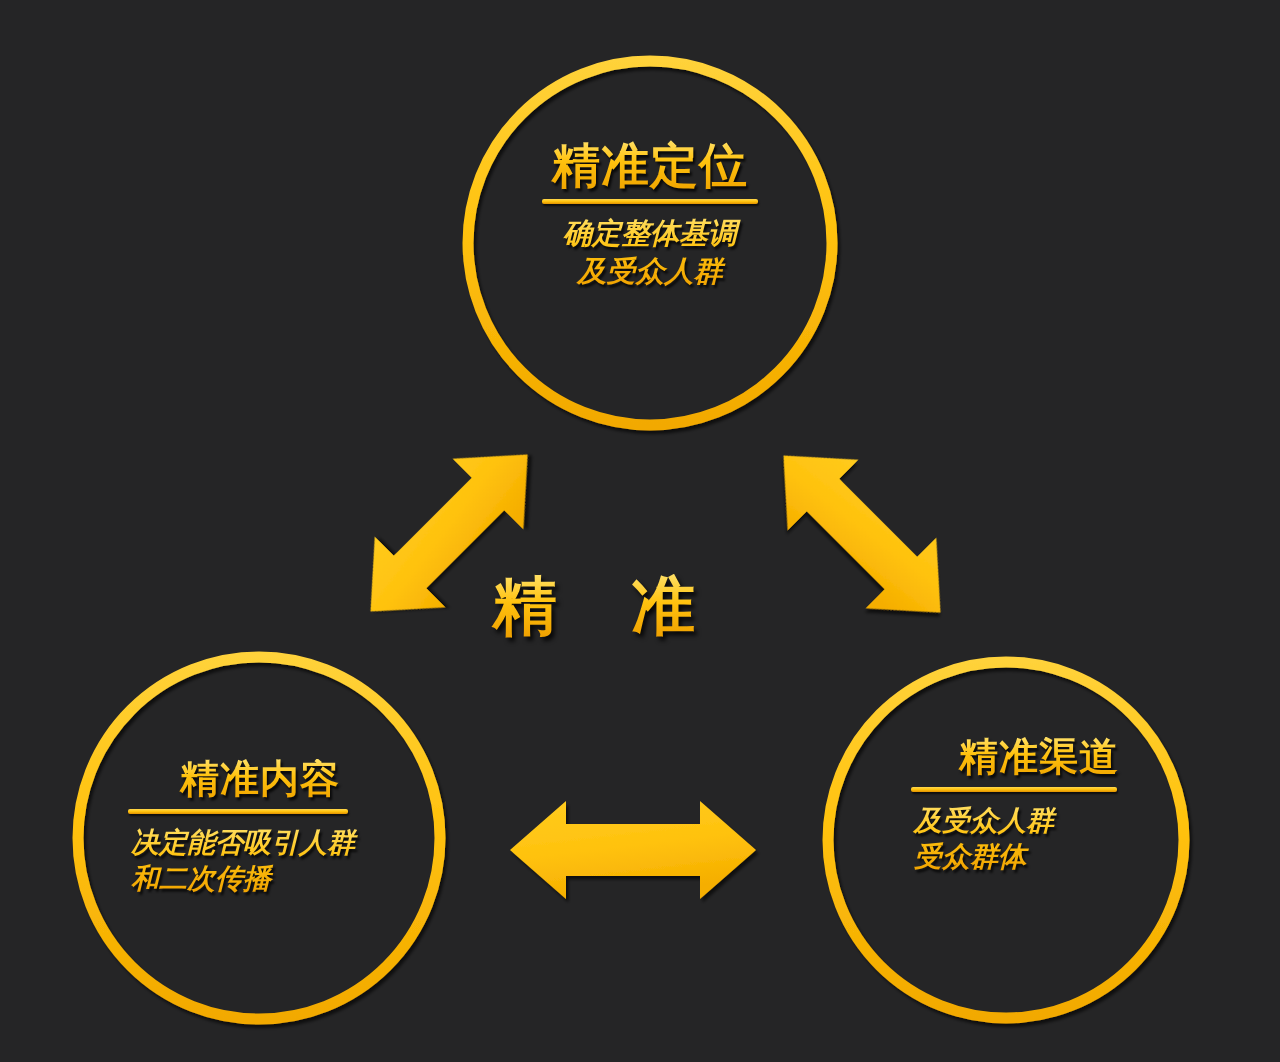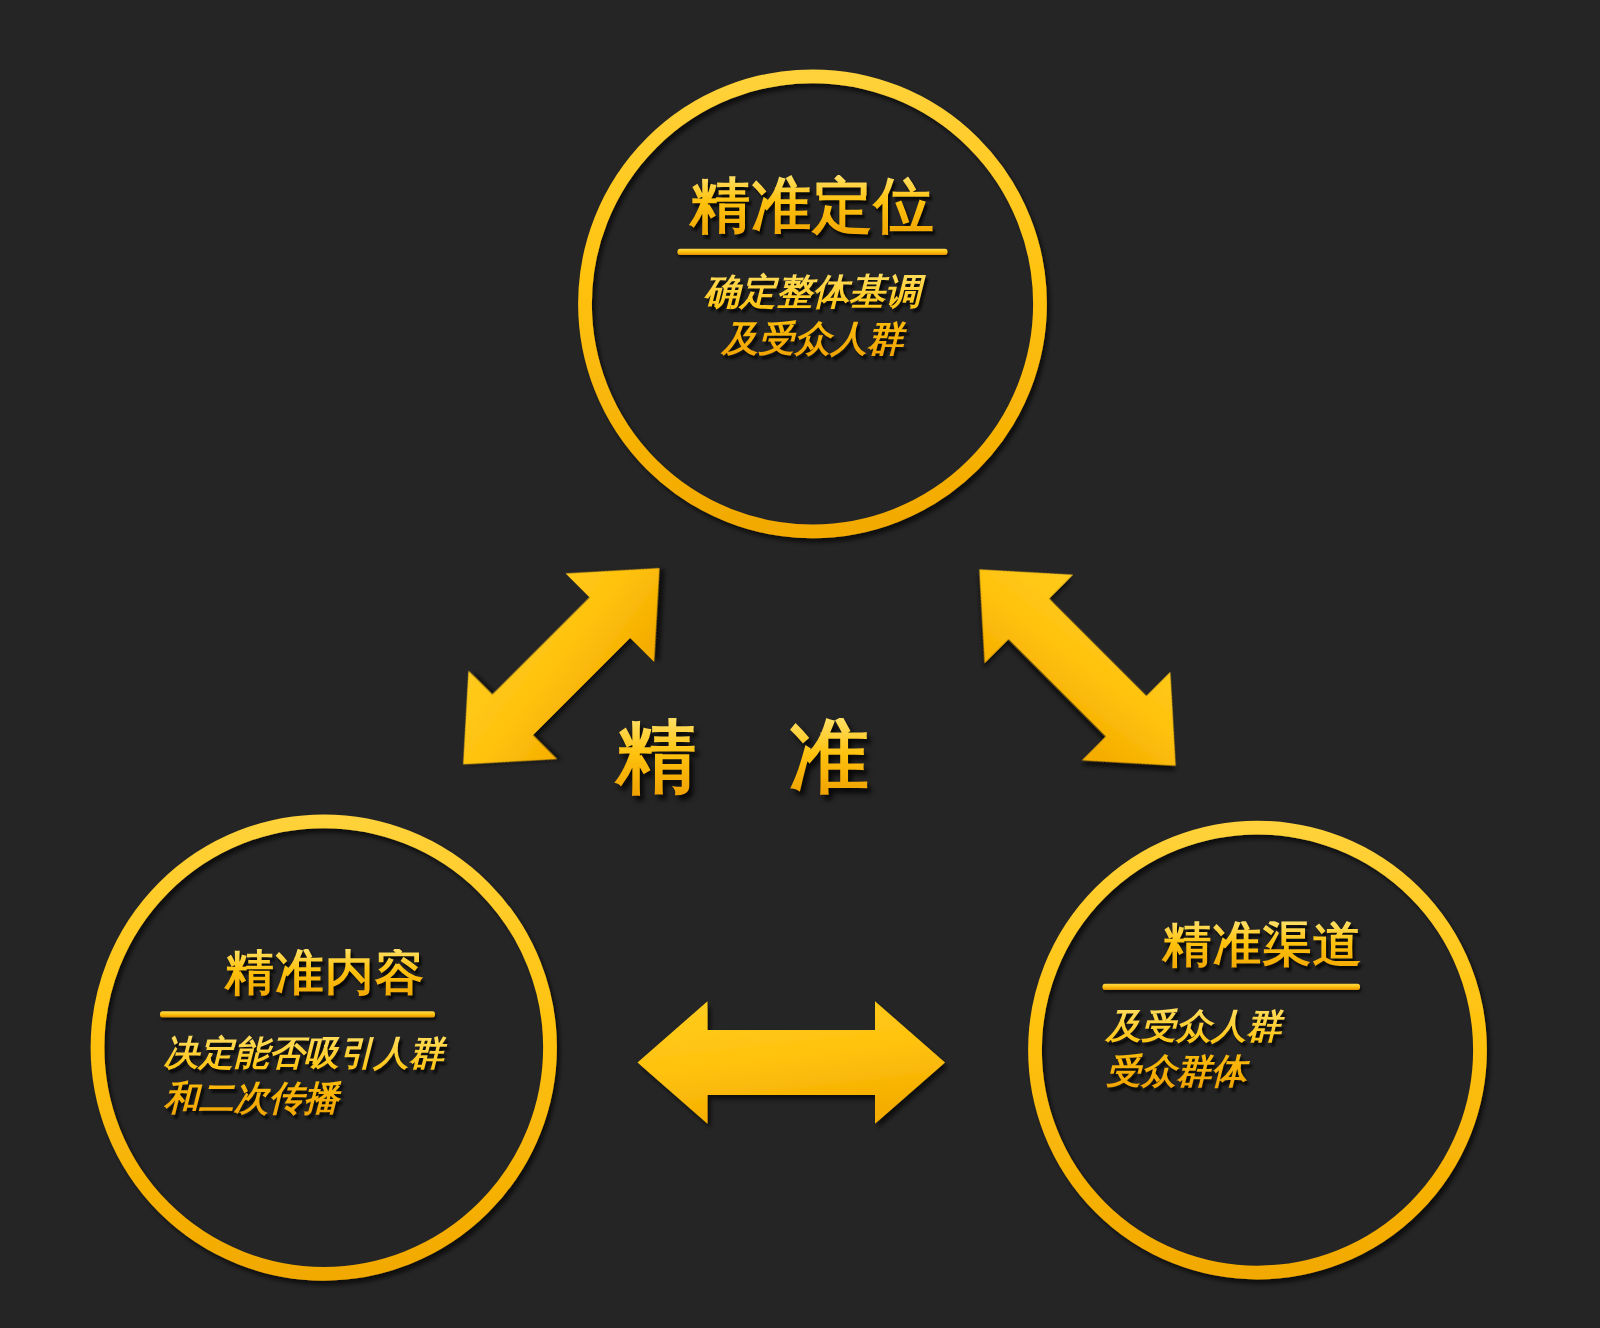--- a/index.html
+++ b/index.html
@@ -62,21 +62,21 @@
     -webkit-background-clip: text;
     background-clip: text;
     -webkit-text-fill-color: transparent;
     filter: drop-shadow(2px 3px 1px rgba(0,0,0,0.75));
     font-style: italic;
   }
 
   
   #node-top    { left: 455px; top: 140px;  width: 390px; }
   #node-left   { left: 95px;  top: 759px;  width: 330px; }
-  #node-right  { left: 855px; top: 737px;  width: 310px; }
+  #node-right  { left: 884px; top: 737px;  width: 310px; }
 
   #node-top .node-rule   { width: 216px; }
   #node-left .node-rule  { width: 220px; margin-left: 33px; }
   #node-right .node-rule { width: 206px; margin-left: 27px; }
 
   #node-left .node-body,
   #node-right .node-body { text-align: left; }
   #node-left .node-body  { padding-left: 36px; }
   #node-right .node-body { padding-left: 30px; }
 

